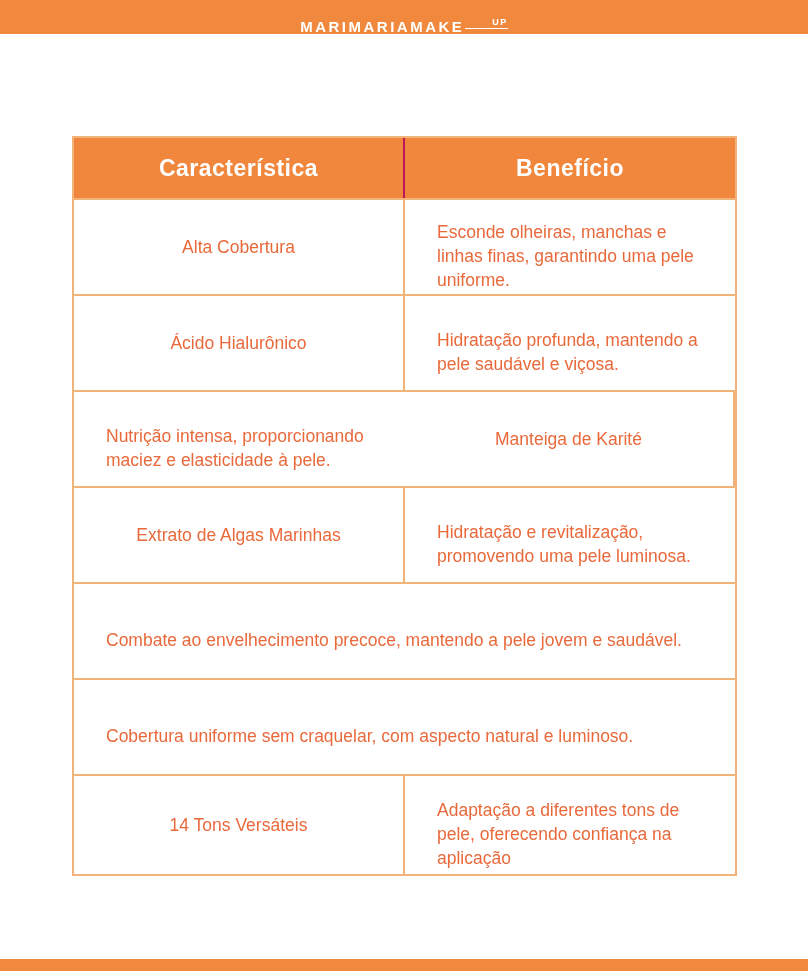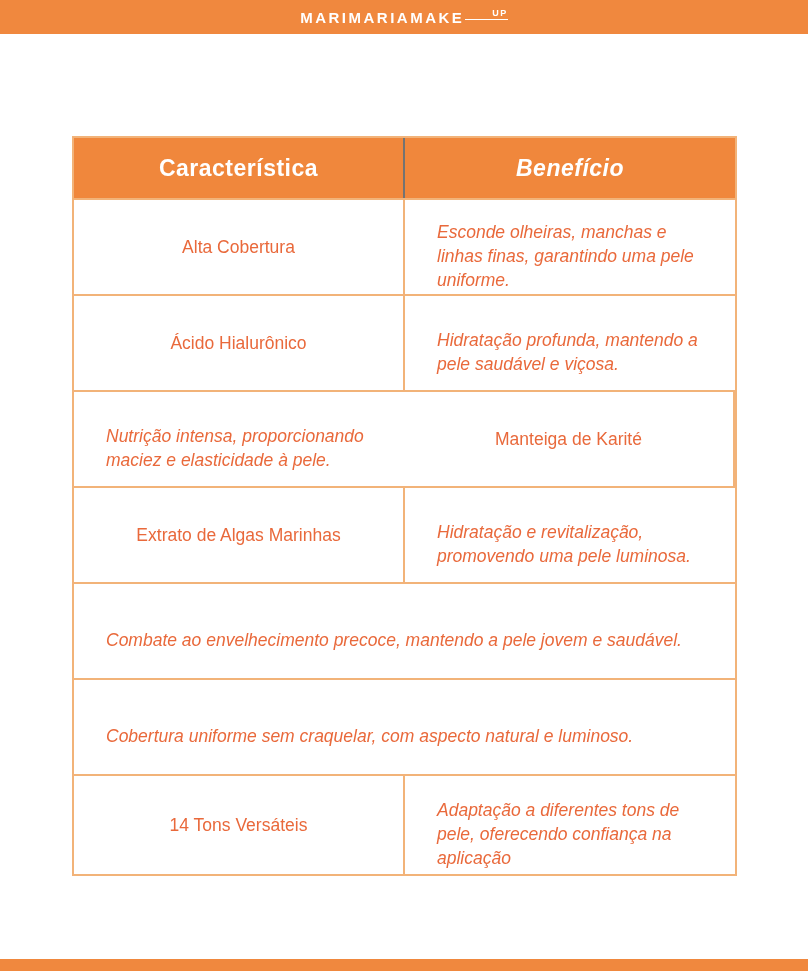--- a/index.html
+++ b/index.html
@@ -16,21 +16,21 @@
     overflow: hidden;
   }
   
   .top-band {
     position: absolute;
     top: 0; left: 0;
     width: 808px;
     height: 34px;
     background: #F0883E;
     display: flex;
-    align-items: center;
+    align-items: flex-end;
     justify-content: center;
   }
   .logo {
     color: #ffffff;
     font-weight: bold;
     font-size: 15px;
     letter-spacing: 2.5px;
     display: flex;
     align-items: flex-start;
     line-height: 1;
@@ -63,22 +63,22 @@
     display: flex;
     align-items: center;
     justify-content: center;
     color: #ffffff;
     font-weight: bold;
     font-size: 23px;
     letter-spacing: 0.5px;
     box-sizing: border-box;
   }
   .col-1 { width: 331px; flex: 0 0 331px; }
-  .col-2 { flex: 1 1 auto; font-style: italic; }
-  .th.col-1 { border-right: 2px solid #737373; }
+  .col-2 { flex: 1 1 auto; }
+  .th.col-1 { border-right: 2px solid #be185d; }
   .trow {
     display: flex;
     height: 96px;
     border-top: 2px solid #F2B379;
     box-sizing: border-box;
   }
   .trow:first-of-type { border-top: none; }
   .trow.last { height: 100px; }
   .td {
     box-sizing: border-box;

